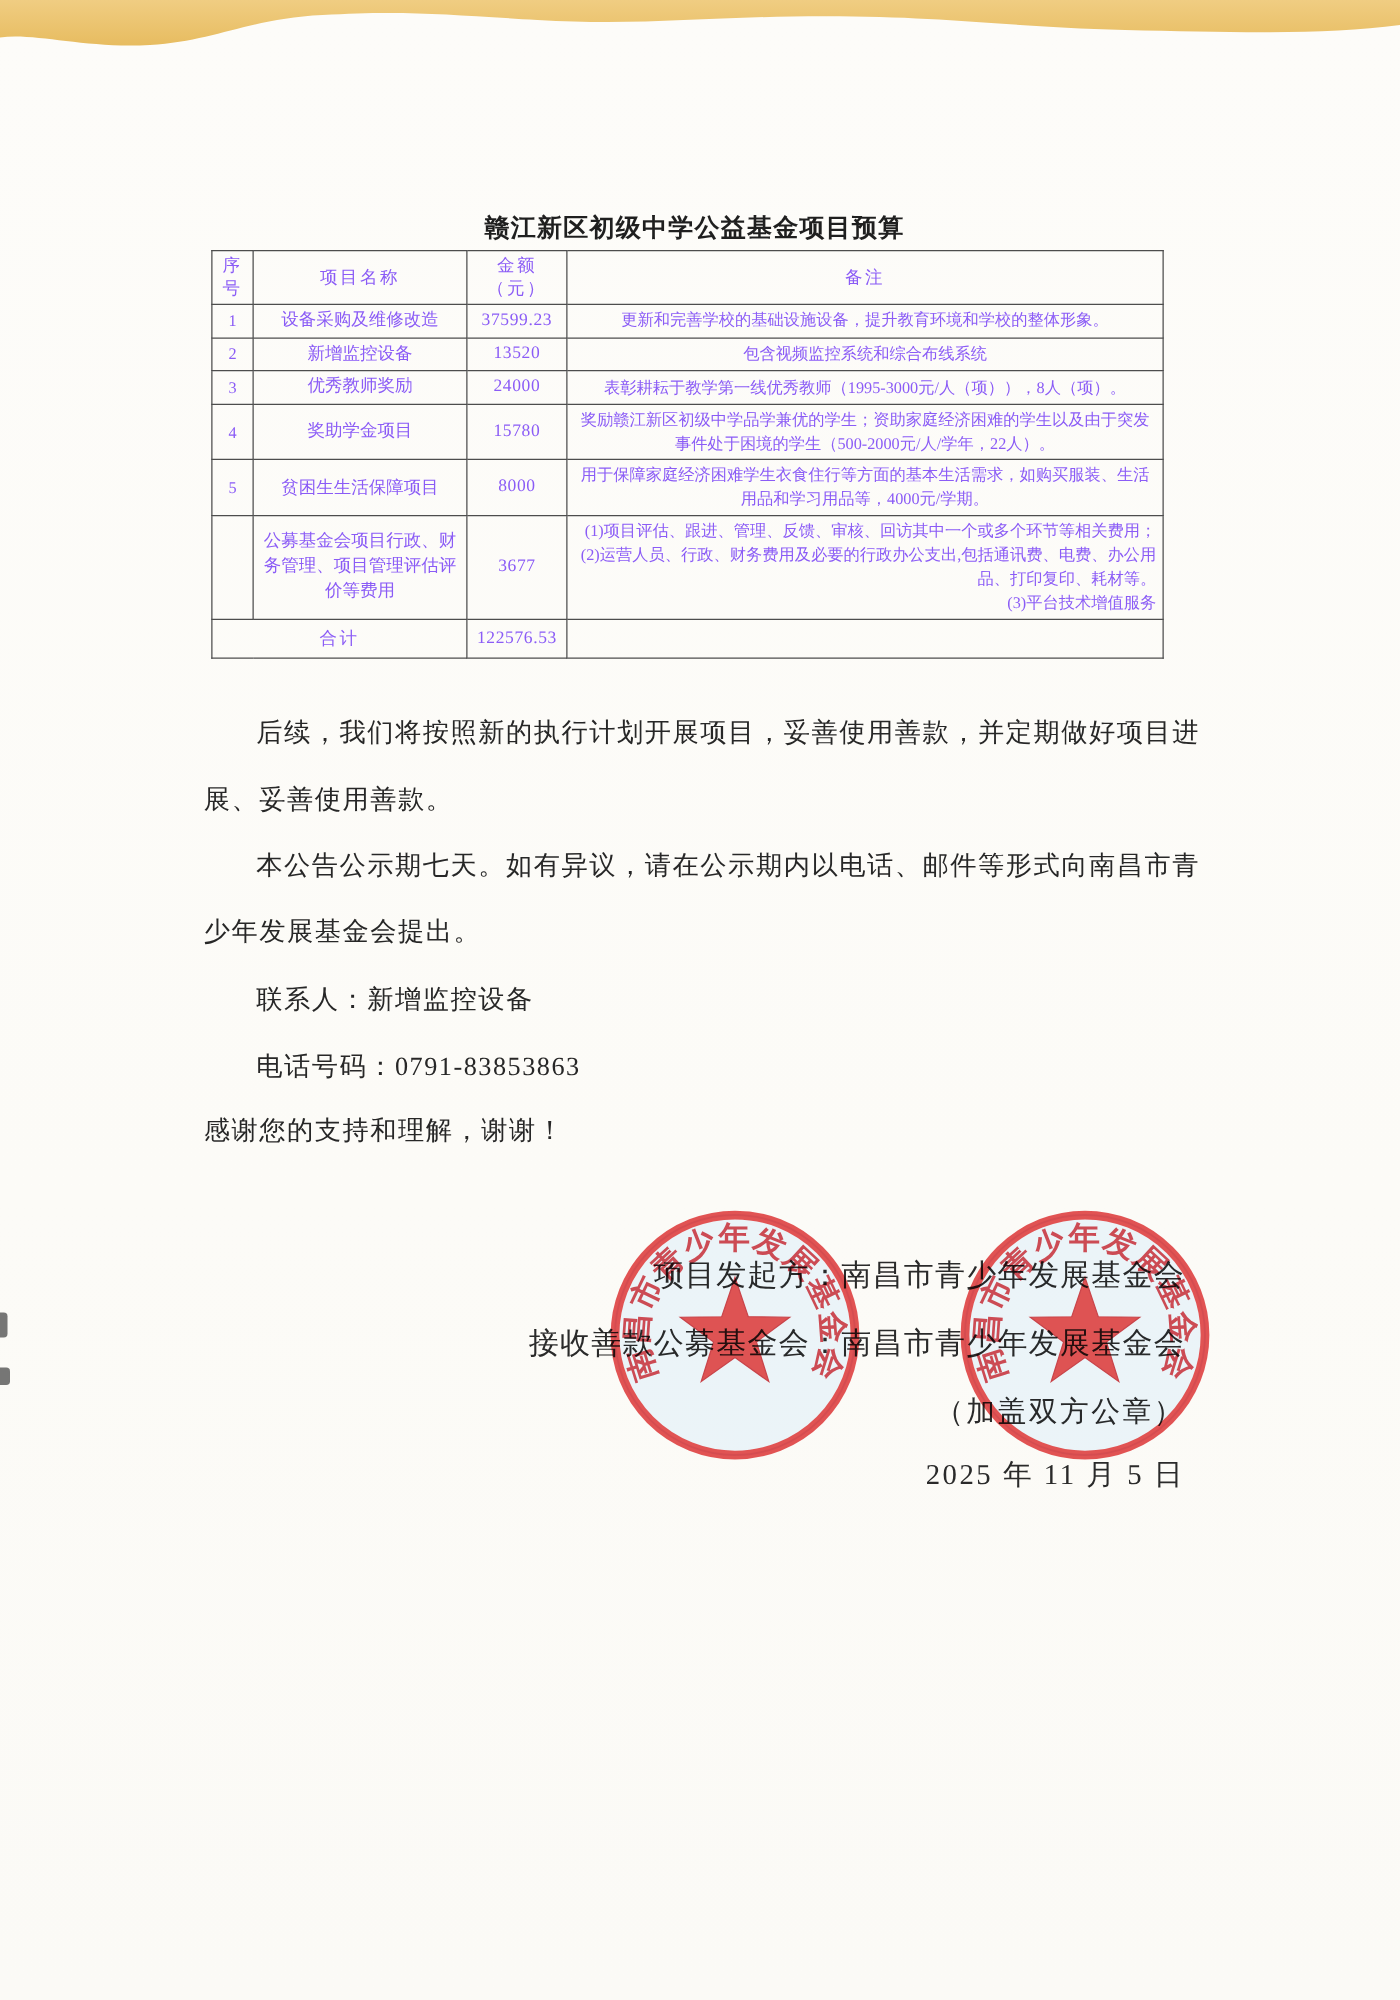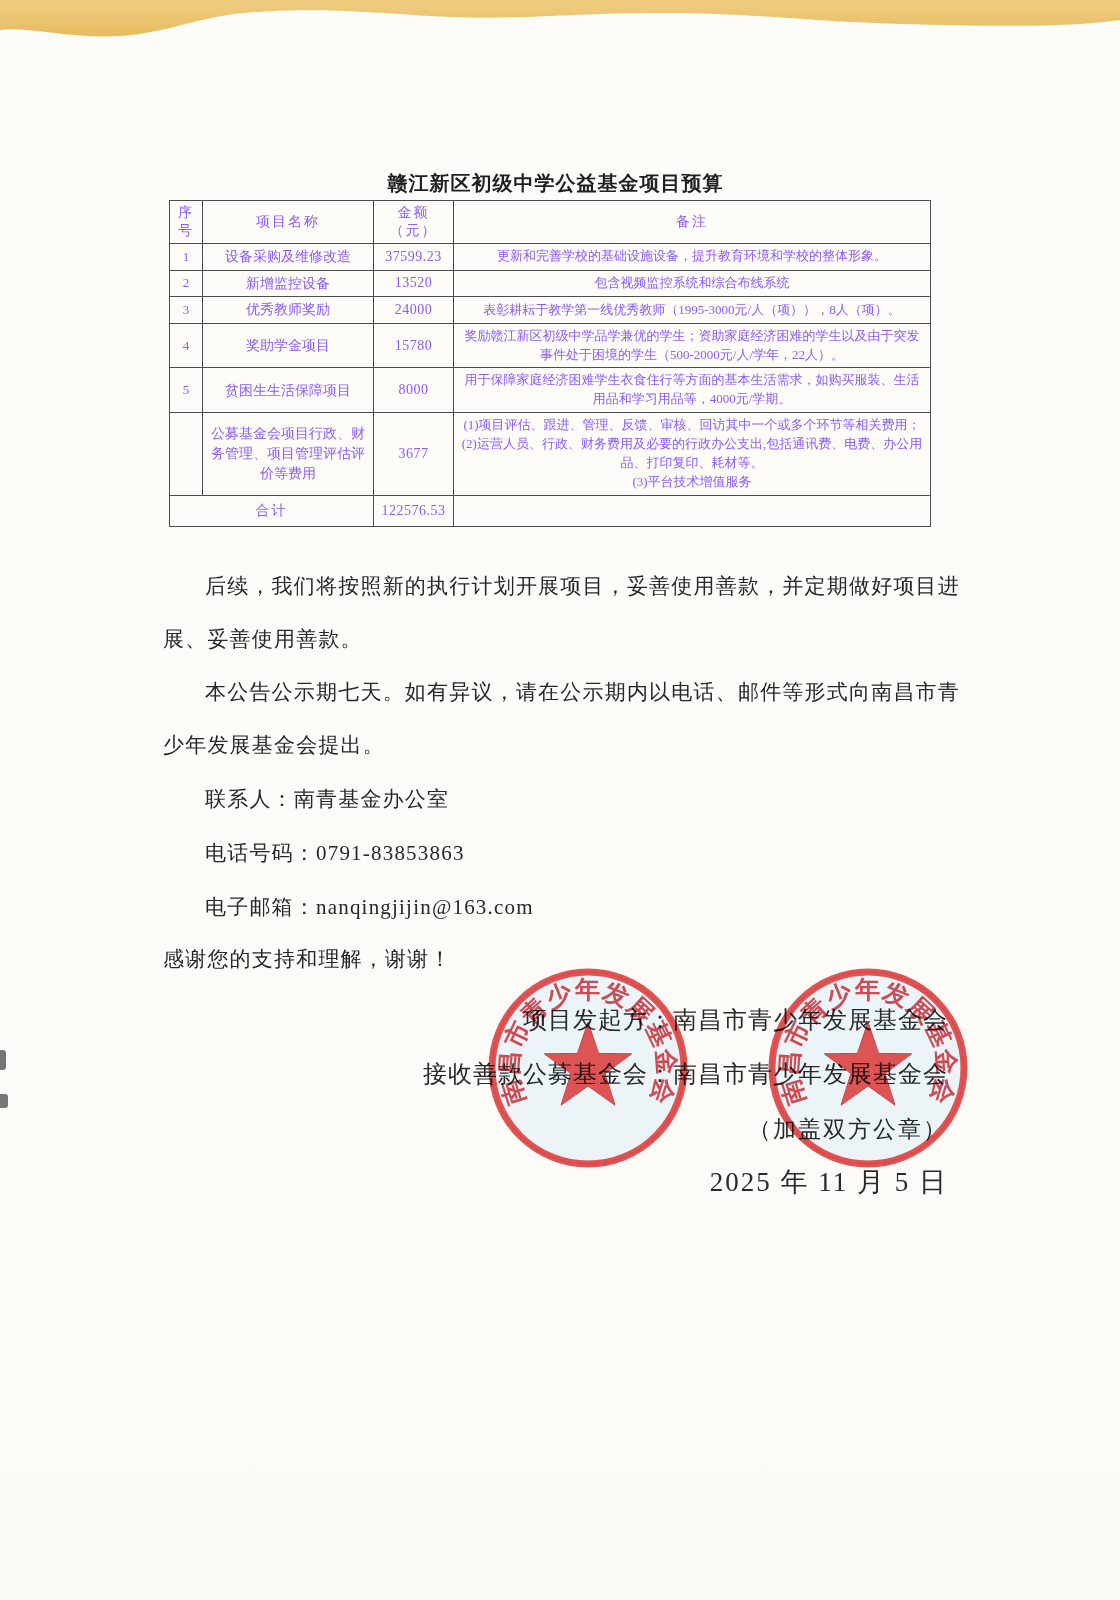--- a/index.html
+++ b/index.html
@@ -27,39 +27,39 @@
   }
   table.budget th, table.budget td{
     border:1px solid #4d4d4d;padding:3px 5px;vertical-align:middle;
     text-align:center;overflow:hidden;
   }
   table.budget th{font-size:14px;font-weight:normal;height:26px;letter-spacing:2px;}
   td.col-no{font-size:13px;}
   td.col-name{font-size:14px;line-height:1.4;}
   td.col-amount{font-size:14px;letter-spacing:.5px;}
   td.col-remark{font-size:13px;line-height:1.45;}
-  td.col-remark.left{text-align:center;}
+  td.col-remark.left{text-align:right;}
   tr.total-row td{font-size:14px;height:24px;letter-spacing:2px;}
   tr.total-row td.col-amount{letter-spacing:.5px;}
 
   .para{
     margin:0;font-size:21px;line-height:53px;letter-spacing:1.2px;color:#272727;
     text-align:justify;
   }
   .para.indent{text-indent:2em;}
   .para.first{margin-top:33px;}
   .contact-line{margin:0;font-size:21px;line-height:54px;letter-spacing:1.2px;color:#272727;text-indent:2em;}
   .closing-line{margin:0;font-size:21px;line-height:54px;letter-spacing:1.2px;color:#272727;font-family:Liberation Mono, monospace;}
 
   .footer-area{position:absolute;left:0;top:940px;width:1120px;height:330px;z-index:3;}
   .footer-line{position:absolute;right:172px;white-space:nowrap;color:#2a2a2a;}
   .footer-line.l1{top:64px;font-size:24px;letter-spacing:1px;}
   .footer-line.l2{top:118px;font-size:24px;letter-spacing:1px;}
   .footer-line.l3{top:174px;font-size:23px;letter-spacing:2px;}
-  .footer-line.l4{top:224px;font-size:27px;letter-spacing:2px;}
+  .footer-line.l4{top:224px;font-size:23px;letter-spacing:2px;}
 
   .stamps{position:absolute;inset:0;z-index:4;mix-blend-mode:multiply;opacity:.95;pointer-events:none;}
 </style>
 </head>
 <body>
 
 <svg class="top-wave" viewBox="0 0 1120 48" preserveAspectRatio="none">
   <defs>
     <linearGradient id="wavegrad" x1="0" y1="0" x2="0" y2="1">
       <stop offset="0" stop-color="#f0cd82"></stop>
@@ -133,23 +133,22 @@
       <tr class="total-row">
         <td colspan="2">合计</td>
         <td class="col-amount">122576.53</td>
         <td></td>
       </tr>
     </tfoot>
   </table>
 
   <p class="para indent first">后续，我们将按照新的执行计划开展项目，妥善使用善款，并定期做好项目进展、妥善使用善款。</p>
   <p class="para indent">本公告公示期七天。如有异议，请在公示期内以电话、邮件等形式向南昌市青少年发展基金会提出。</p>
-  <p class="contact-line">联系人：南青基金办公室</p>
+  <p class="contact-line">联系人：新增监控设备</p>
   <p class="contact-line">电话号码：0791-83853863</p>
-  <p class="contact-line">电子邮箱：nanqingjijin@163.com</p>
   <p class="closing-line">感谢您的支持和理解，谢谢！</p>
 </div>
 
 <div class="footer-area">
   <div class="footer-line l1">项目发起方：南昌市青少年发展基金会</div>
   <div class="footer-line l2">接收善款公募基金会：南昌市青少年发展基金会</div>
   <div class="footer-line l3">（加盖双方公章）</div>
   <div class="footer-line l4">2025 年 11 月 5 日</div>
 
   <svg class="stamps" viewBox="0 0 1120 330">

